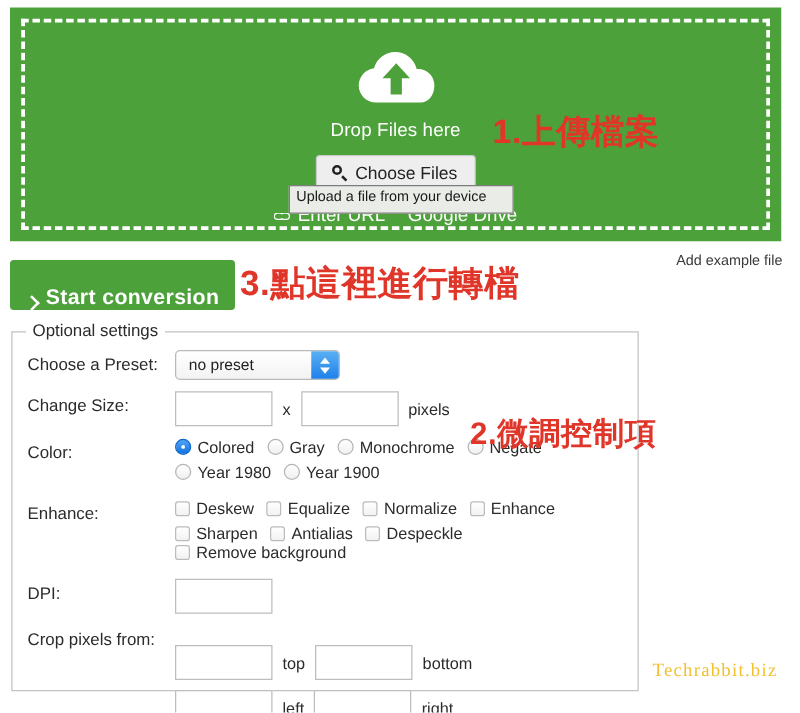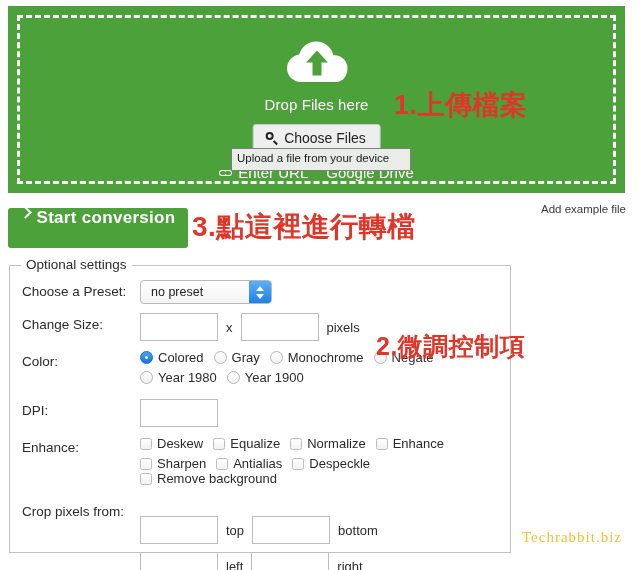--- a/index.html
+++ b/index.html
@@ -175,21 +175,21 @@
     height: 40px;
     background: #4ca13a;
     color: #ffffff;
     border: none;
     border-radius: 3px;
     font-size: 17px;
     font-weight: bold;
     letter-spacing: 0.3px;
     cursor: pointer;
     display: flex;
-    align-items: flex-start;
+    align-items: flex-end;
     justify-content: center;
     gap: 7px;
     font-family: "Liberation Sans", sans-serif;
     box-sizing: border-box;
   }
   .chev-right {
     display: inline-block;
     width: 7px;
     height: 7px;
     border-top: 2.4px solid #ffffff;
@@ -467,65 +467,65 @@
           </label>
           <label class="opt">
             <span class="radio"></span>
             <span>Year 1900</span>
           </label>
         </div>
       </div>
     </div>
 
     <div class="frow">
+      <div class="flabel">Enhance:</div>
+      <div class="fctl" style="display:block;">
+        <div class="optrow">
+          <label class="opt">
+            <span class="check"></span>
+            <span>Deskew</span>
+          </label>
+          <label class="opt">
+            <span class="check"></span>
+            <span>Equalize</span>
+          </label>
+          <label class="opt">
+            <span class="check"></span>
+            <span>Normalize</span>
+          </label>
+          <label class="opt">
+            <span class="check"></span>
+            <span>Enhance</span>
+          </label>
+        </div>
+        <div class="optrow">
+          <label class="opt">
+            <span class="check"></span>
+            <span>Sharpen</span>
+          </label>
+          <label class="opt">
+            <span class="check"></span>
+            <span>Antialias</span>
+          </label>
+          <label class="opt">
+            <span class="check"></span>
+            <span>Despeckle</span>
+          </label>
+          <label class="opt">
+            <span class="check"></span>
+            <span>Remove background</span>
+          </label>
+        </div>
+      </div>
+    </div>
+
+    <div class="frow">
       <div class="flabel">DPI:</div>
       <div class="fctl">
         <input class="txtbox" type="text" value="" style="">
-      </div>
-    </div>
-
-    <div class="frow">
-      <div class="flabel">Enhance:</div>
-      <div class="fctl" style="display:block;">
-        <div class="optrow">
-          <label class="opt">
-            <span class="check"></span>
-            <span>Deskew</span>
-          </label>
-          <label class="opt">
-            <span class="check"></span>
-            <span>Equalize</span>
-          </label>
-          <label class="opt">
-            <span class="check"></span>
-            <span>Normalize</span>
-          </label>
-          <label class="opt">
-            <span class="check"></span>
-            <span>Enhance</span>
-          </label>
-        </div>
-        <div class="optrow">
-          <label class="opt">
-            <span class="check"></span>
-            <span>Sharpen</span>
-          </label>
-          <label class="opt">
-            <span class="check"></span>
-            <span>Antialias</span>
-          </label>
-          <label class="opt">
-            <span class="check"></span>
-            <span>Despeckle</span>
-          </label>
-          <label class="opt">
-            <span class="check"></span>
-            <span>Remove background</span>
-          </label>
-        </div>
       </div>
     </div>
 
     <div class="frow">
       <div class="flabel">Crop pixels from:</div>
       <div class="fctl" style="display:block;">
         <div class="optrow" style="align-items:center; margin-bottom:8px;margin-top:16px;">
           <input class="txtbox" type="text" value="" style="">
           <span class="unit">top</span>
           <input class="txtbox" type="text" value="" style="">

